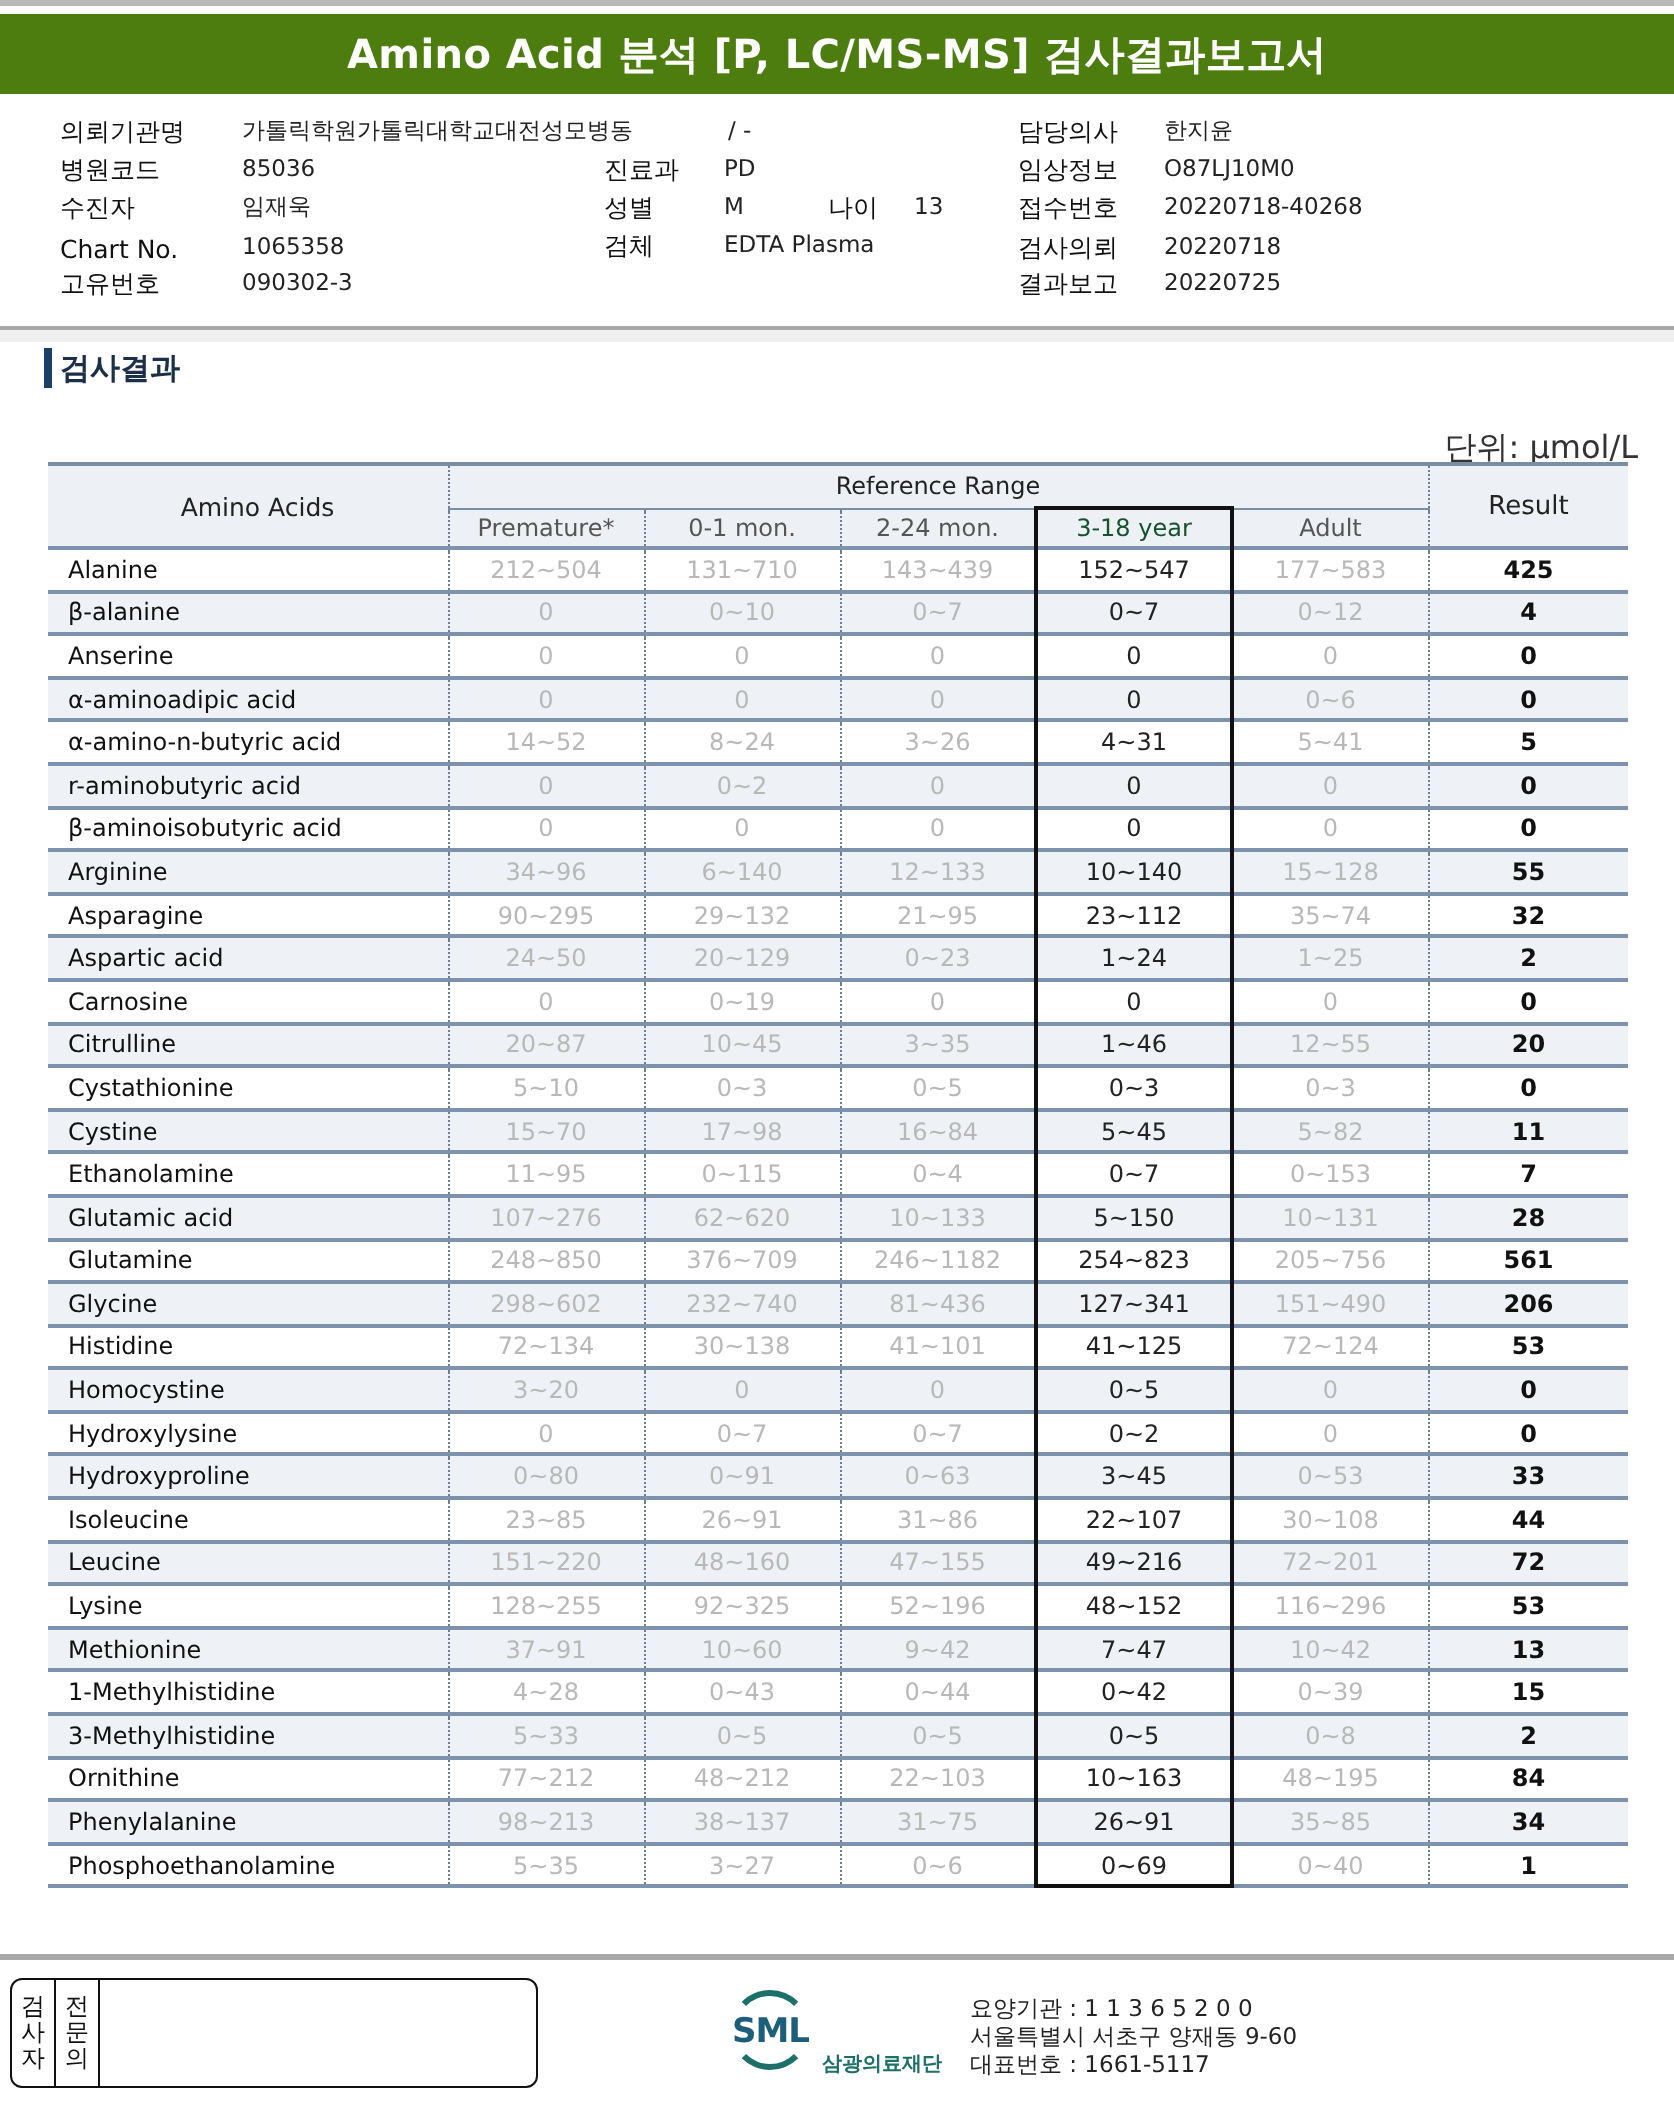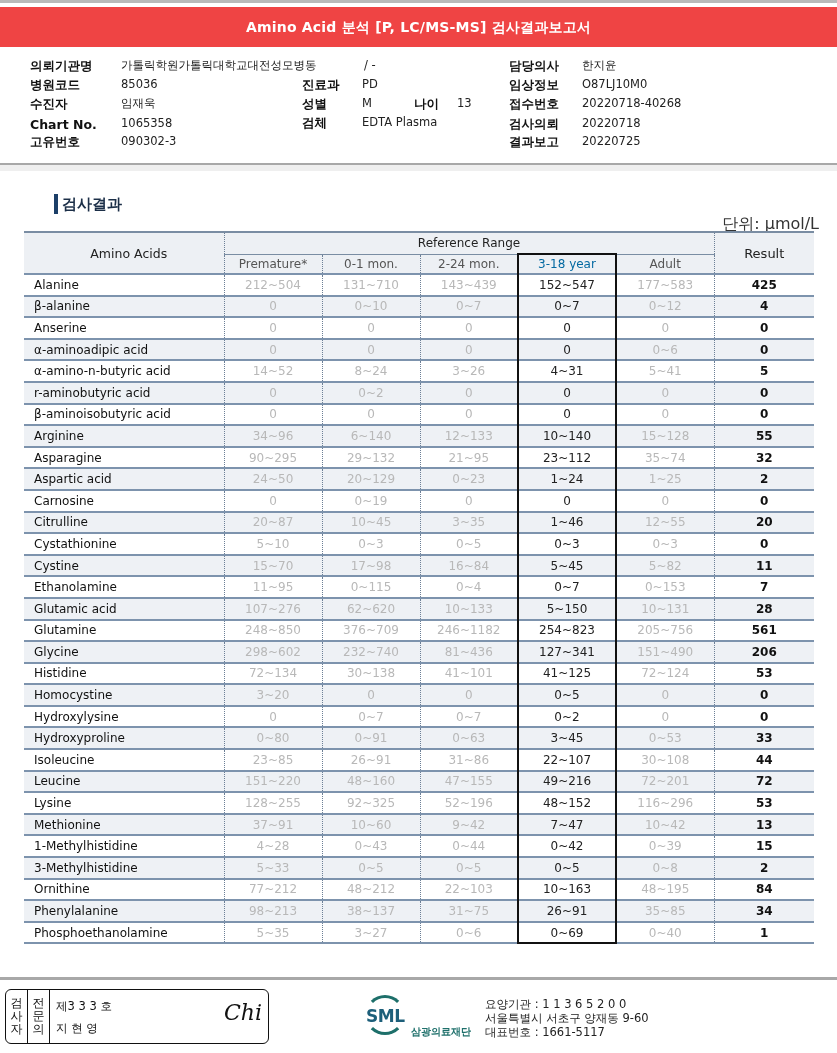--- a/index.html
+++ b/index.html
@@ -2,32 +2,32 @@
 <html><head>
 <meta charset="utf-8">
 <style>
   * { box-sizing: border-box; margin: 0; padding: 0; }
   html, body { width: 837px; height: 1053px; background: #ffffff; overflow: hidden; }
   body { font-family: "DejaVu Sans", "Liberation Sans", sans-serif; color: #111; position: relative; }
 
   .topline { position: absolute; left: 0; top: 0; width: 837px; height: 3px; background: #b9b9b9; }
   .title-bar {
     position: absolute; left: 0; top: 7px; width: 837px; height: 40px;
-    background: #ef4444; color: #fff; text-align: center;
-    font-size: 14px; font-weight: bold; line-height: 40px; letter-spacing: 0.2px;
+    background: #4d7c0f; color: #fff; text-align: center;
+    font-size: 20px; font-weight: bold; line-height: 40px; letter-spacing: 0.2px;
   }
 
   .info { position: absolute; top: 54px; left: 0; width: 837px; height: 96px; font-size: 12px; }
-  .info .lbl { position: absolute; font-weight: bold; font-size: 12.5px; color: #111; }
+  .info .lbl { position: absolute; font-weight: normal; font-size: 12.5px; color: #111; }
   .info .val { position: absolute; color: #222; font-size: 11.5px; }
 
   .sep1 { position: absolute; left: 0; top: 163px; width: 837px; height: 2px; background: #a8a8a8; }
   .band { position: absolute; left: 0; top: 165px; width: 837px; height: 6px; background: #efefef; }
 
-  .section-title { position: absolute; left: 22px; top: 194px; height: 20px; display: flex; align-items: center; margin-left: 32px; }
+  .section-title { position: absolute; left: 22px; top: 174px; height: 20px; display: flex; align-items: center; }
   .section-title .bar { width: 4px; height: 20px; background: #1c3f68; margin-right: 4px; }
   .section-title .txt { font-size: 15px; font-weight: bold; color: #1c2f48; }
 
   .unit { position: absolute; right: 18px; top: 214px; font-size: 16px; color: #333; }
 
   table.results {
     position: absolute; left: 24px; top: 231px; width: 790px;
     border-collapse: collapse; font-size: 12px;
   }
   table.results td, table.results th { height: 21.6px; padding: 0; text-align: center; vertical-align: middle; }
@@ -135,21 +135,21 @@
   <thead>
     <tr class="h1">
       <th rowspan="2" class="name-h dot-r">Amino Acids</th>
       <th colspan="5" class="dot-r">Reference Range</th>
       <th rowspan="2" style="font-size:13px">Result</th>
     </tr>
     <tr class="h2">
       <th class="dot-r" style="color:#555">Premature*</th>
       <th class="dot-r" style="color:#555">0-1 mon.</th>
       <th style="color:#555">2-24 mon.</th>
-      <th class="hl-h" style="color:#0369a1">3-18 year</th>
+      <th class="hl-h" style="color:#14532d">3-18 year</th>
       <th class="dot-r" style="color:#555">Adult</th>
     </tr>
   </thead>
   <tbody id="rows">
       <tr>
         <td class="name dot-r">Alanine</td>
         <td class="ref dot-r">212~504</td>
         <td class="ref dot-r">131~710</td>
         <td class="ref">143~439</td>
         <td class="ref-hl">152~547</td>
@@ -434,25 +434,20 @@
 <div class="sig-box">
   <div class="vlabel">
     <span>검</span>
     <span>사</span>
     <span>자</span>
   </div>
   <div class="vlabel">
     <span>전</span>
     <span>문</span>
     <span>의</span>
-  </div>
-  <div class="cell c2">
-    <span>제3 3 3 호</span>
-    <span>지 현 영</span>
-    <span class="signature">Chi</span>
   </div>
 </div>
 
 <div class="logo">
   <div class="mark">
     <span class="arc"></span>
     <span class="sml">SML</span>
   </div>
   <span class="org">삼광의료재단</span>
 </div>

